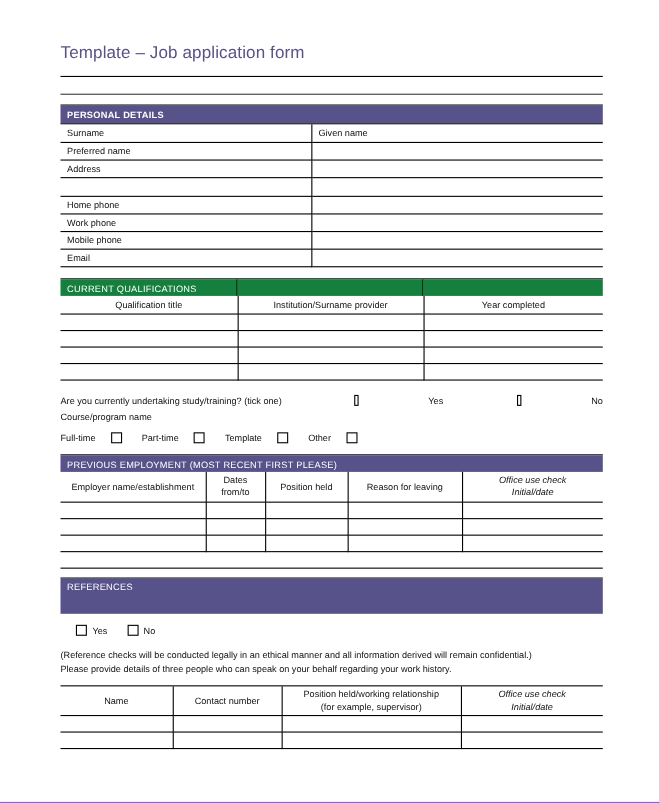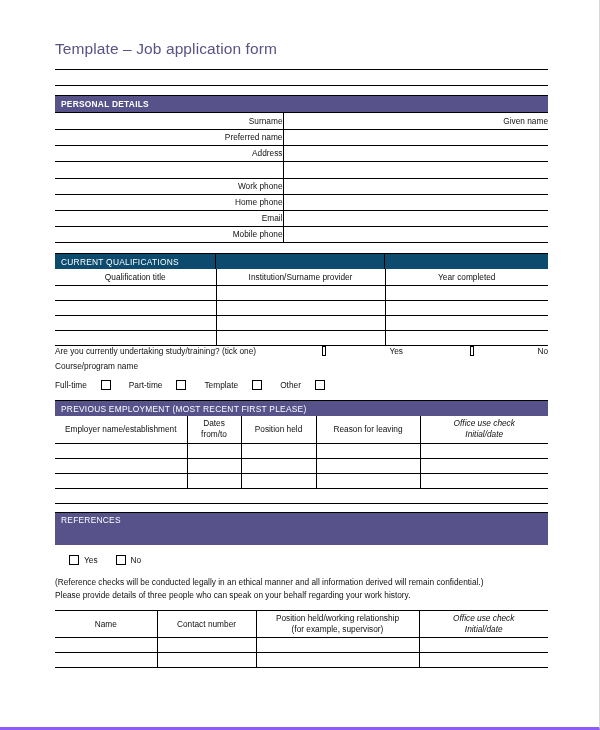--- a/index.html
+++ b/index.html
@@ -14,21 +14,21 @@
     -webkit-font-smoothing: antialiased;
   }
 
   #page {
     position: relative;
     width: 600px;
     height: 730px;
     background: #ffffff;
     box-sizing: border-box;
     border-right: 1px solid #d8d8d8;
-    border-bottom: 3px solid #8b5cf6;
+    border-bottom: 1px solid #8b5cf6;
     overflow: hidden;
   }
 
   #sheet {
     position: absolute;
     left: 55px;
     top: 40px;
     width: 493px;
   }
 
@@ -91,34 +91,33 @@
     table-layout: fixed;
   }
   .pd-table td {
     height: 16px;
     border-bottom: 1.4px solid #000;
     font-size: 8.3px;
     color: #111;
     padding: 0 0 0 6px;
     vertical-align: middle;
     box-sizing: border-box;
-    text-align: right;
   }
   .pd-table td.left { width: 228px; border-right: 1.4px solid #000; }
   .pd-table tr.spacer td { height: 17px; }
 
   
   .qual-head {
     display: flex;
     border-top: 1.4px solid #000;
     height: 16px;
     box-sizing: border-box;
   }
   .qual-head .cell {
-    background: #0c4a6e;
+    background: #15803d;
     border-right: 1.4px solid #000;
     box-sizing: border-box;
     color: #fff;
     font-size: 8.4px;
     letter-spacing: .25px;
     padding: 3.5px 0 0 6px;
     white-space: nowrap;
     overflow: hidden;
   }
   .qual-head .cell:last-child { border-right: none; }
@@ -146,21 +145,21 @@
   .grid tr.body td { height: 15px; }
 
   
   .qline {
     display: flex;
     align-items: center;
     font-size: 8.3px;
     color: #111;
     white-space: nowrap;
   }
-  .q-gap-a { margin-top: 0; gap: 31px; }
+  .q-gap-a { margin-top: 13px; gap: 31px; }
   .q-gap-b { margin-top: 5px; }
   .q-gap-c { margin-top: 9px; }
   .chk {
     display: inline-block;
     width: 10px;
     height: 10px;
     border: 1.3px solid #000;
     box-sizing: border-box;
     background: #fff;
     vertical-align: middle;
@@ -233,33 +232,33 @@
         </tr>
         <tr>
           <td class="left">Address</td>
           <td></td>
         </tr>
         <tr class="spacer">
           <td class="left"></td>
           <td></td>
         </tr>
         <tr>
+          <td class="left">Home phone</td>
+          <td></td>
+        </tr>
+        <tr>
           <td class="left">Work phone</td>
           <td></td>
         </tr>
         <tr>
-          <td class="left">Home phone</td>
+          <td class="left">Mobile phone</td>
           <td></td>
         </tr>
         <tr>
           <td class="left">Email</td>
-          <td></td>
-        </tr>
-        <tr>
-          <td class="left">Mobile phone</td>
           <td></td>
         </tr>
       </tbody>
     </table>
 
     <div style="height:10px"></div>
 
     <div class="qual-head">
       <div class="cell c1">CURRENT QUALIFICATIONS</div>
       <div class="cell c2"></div>

